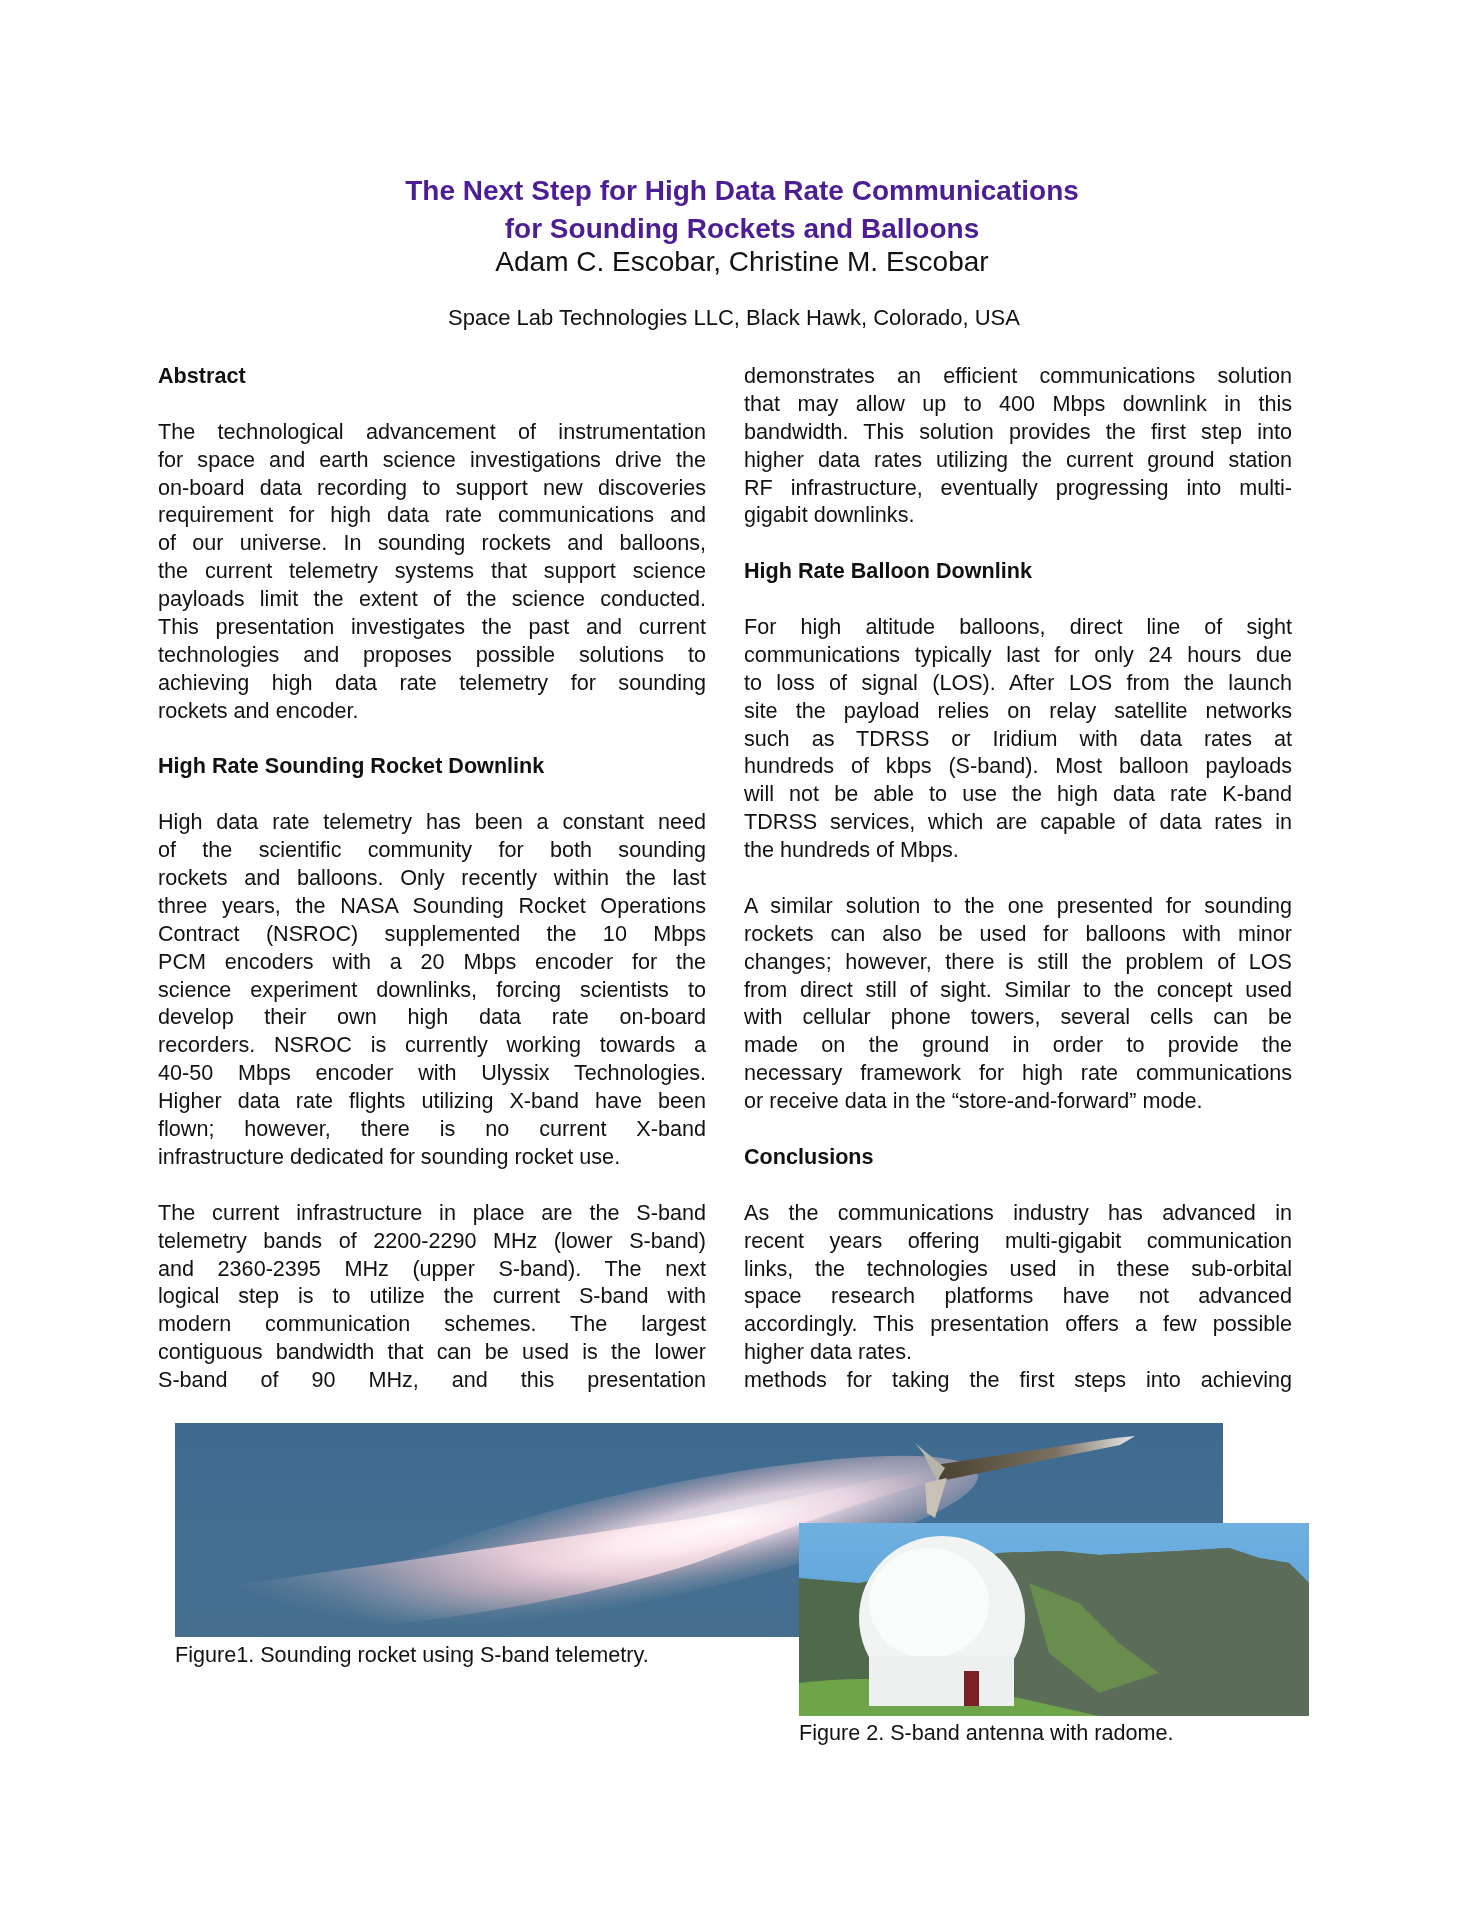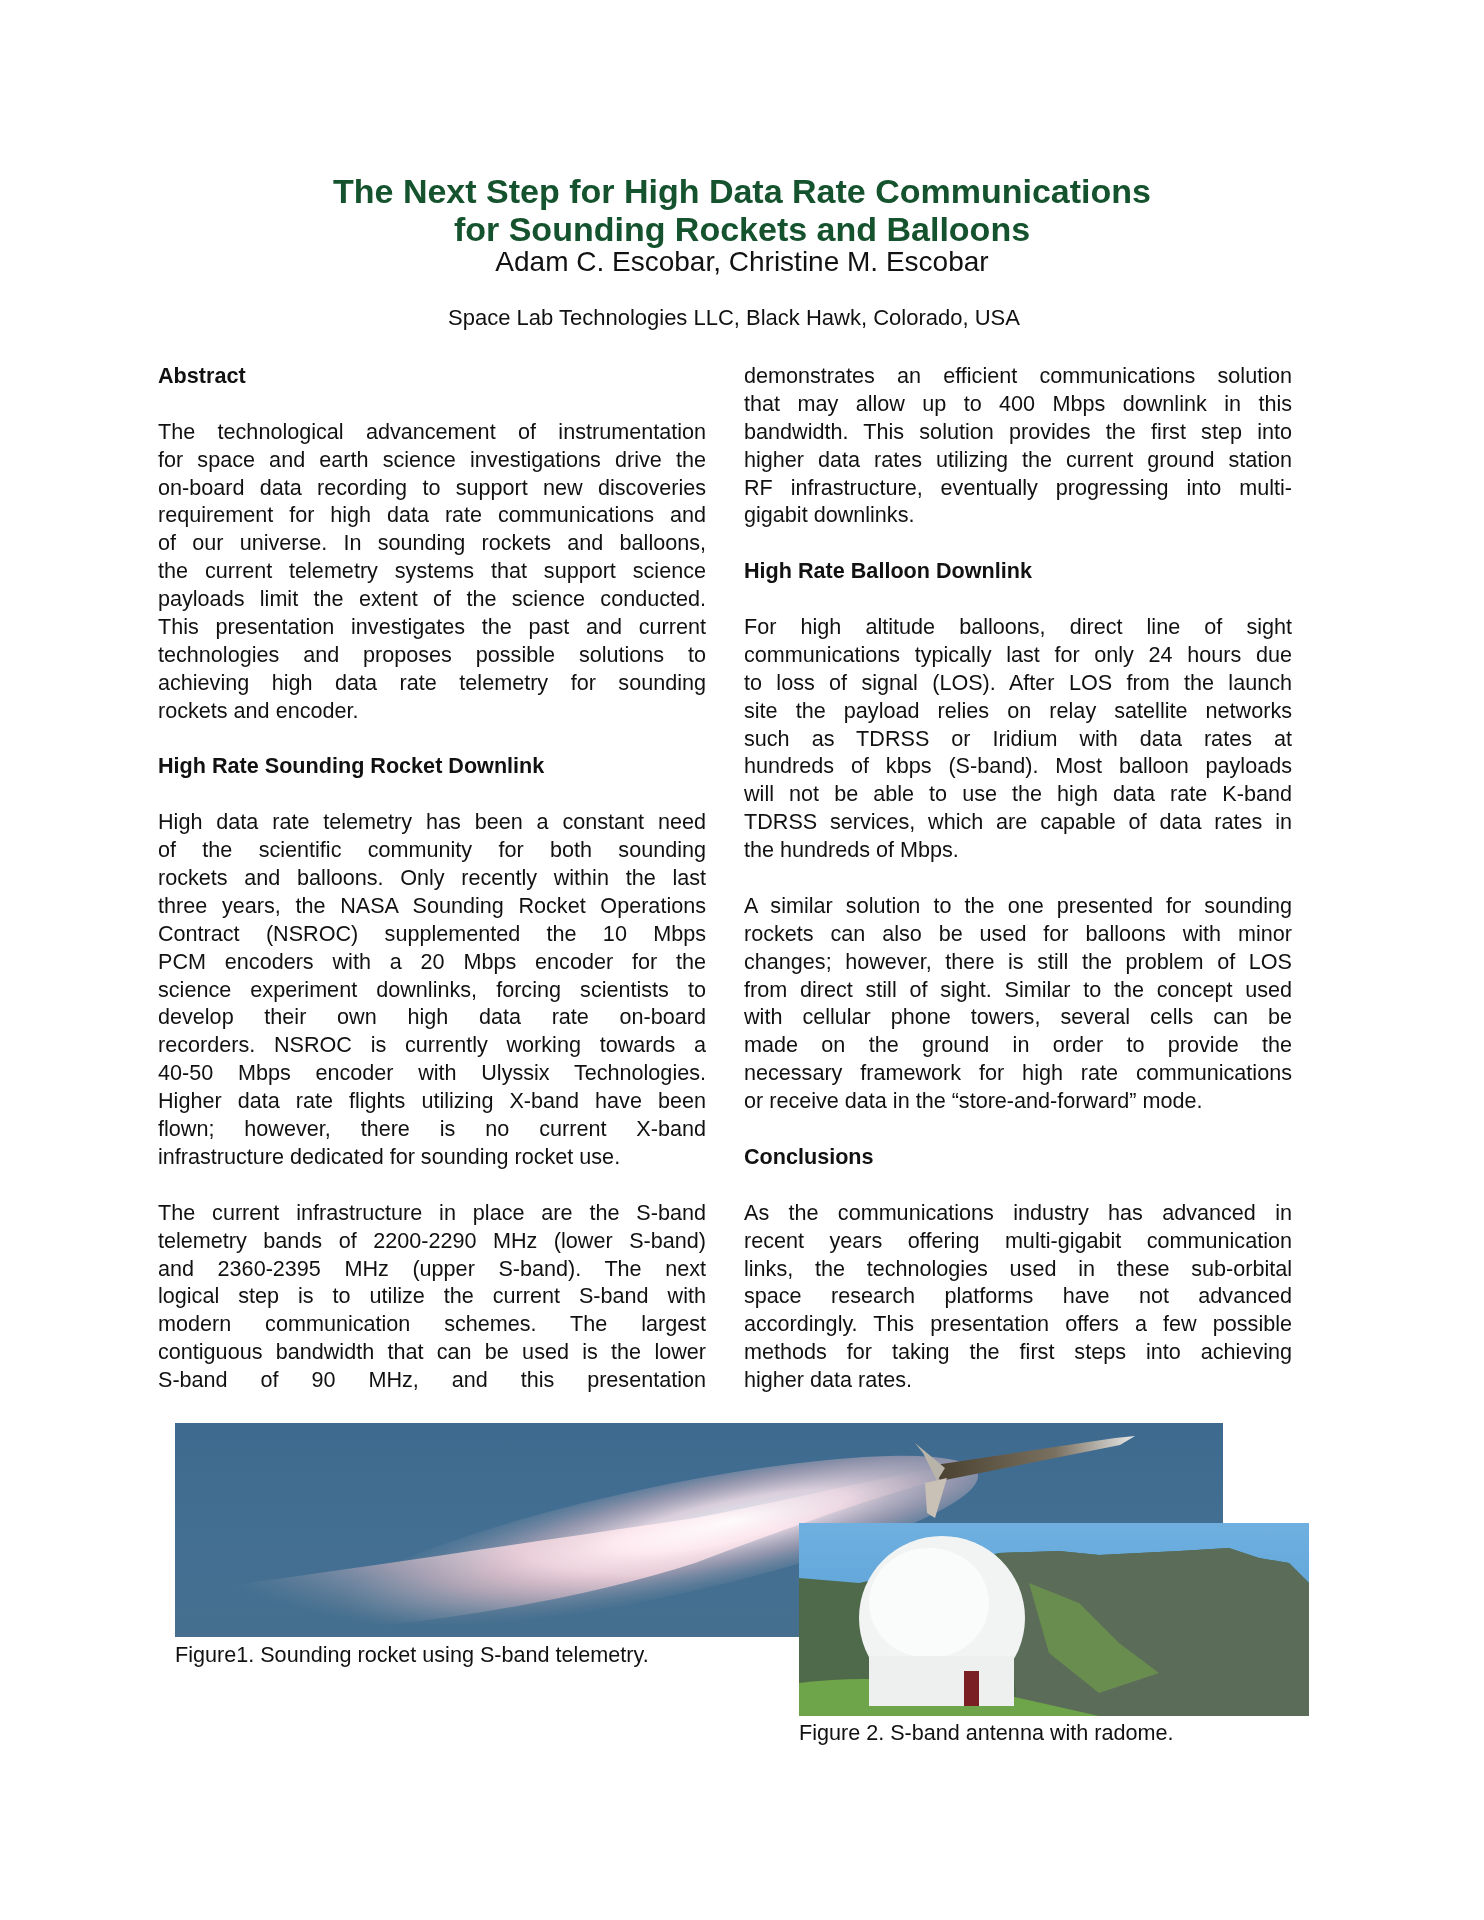--- a/index.html
+++ b/index.html
@@ -1,19 +1,19 @@
 <!DOCTYPE html>
 <html><head>
 <meta charset="utf-8">
 <style>
   html, body { margin: 0; padding: 0; background: #ffffff; }
   body { width: 1484px; height: 1920px; position: relative; overflow: hidden;
          font-family: "Liberation Sans", sans-serif; color: #111111; }
   .title-block { position: absolute; left: 0; top: 172px; width: 1484px; text-align: center; }
-  .title { font-weight: bold; font-size: 34px; line-height: 38px; margin: 0; color: #14532d; }
+  .title { font-weight: bold; font-size: 28px; line-height: 38px; margin: 0; color: #4c1d95; }
   .authors { font-size: 28px; line-height: 28px; margin: 0; }
   .affil { font-size: 22px; line-height: 28px; margin: 28px 16px 0 0; }
   .col { position: absolute; top: 362px; width: 548px; font-size: 21.6px; line-height: 27.9px; }
   .col.left { left: 158px; }
   .col.right { left: 744px; }
   .line { display: block; white-space: nowrap; height: 27.9px; }
   .j { text-align: justify; text-align-last: justify; white-space: normal; overflow: hidden; }
   .h { font-weight: bold; }
   .blank { display: block; height: 27.9px; }
   .fig { position: absolute; overflow: hidden; }
@@ -117,22 +117,22 @@
   </div>
   <span class="blank"></span>
   <span class="line h">Conclusions</span>
   <span class="blank"></span>
   <div>
     <span class="line j">As the communications industry has advanced in</span>
     <span class="line j">recent years offering multi-gigabit communication</span>
     <span class="line j">links, the technologies used in these sub-orbital</span>
     <span class="line j">space research platforms have not advanced</span>
     <span class="line j">accordingly.  This presentation offers a few possible</span>
+    <span class="line">higher data rates.</span>
     <span class="line j">methods for taking the first steps into achieving</span>
-    <span class="line">higher data rates.</span>
   </div>
 </div>
 
 <div class="fig fig1">
   <svg width="1048" height="214" viewBox="0 0 1048 214">
     <defs>
       <radialGradient id="plume" cx="0.62" cy="0.45" r="0.6">
         <stop offset="0%" stop-color="#ffffff" stop-opacity="1"></stop>
         <stop offset="30%" stop-color="#fde6ee" stop-opacity="0.95"></stop>
         <stop offset="60%" stop-color="#d9b8c4" stop-opacity="0.6"></stop>

